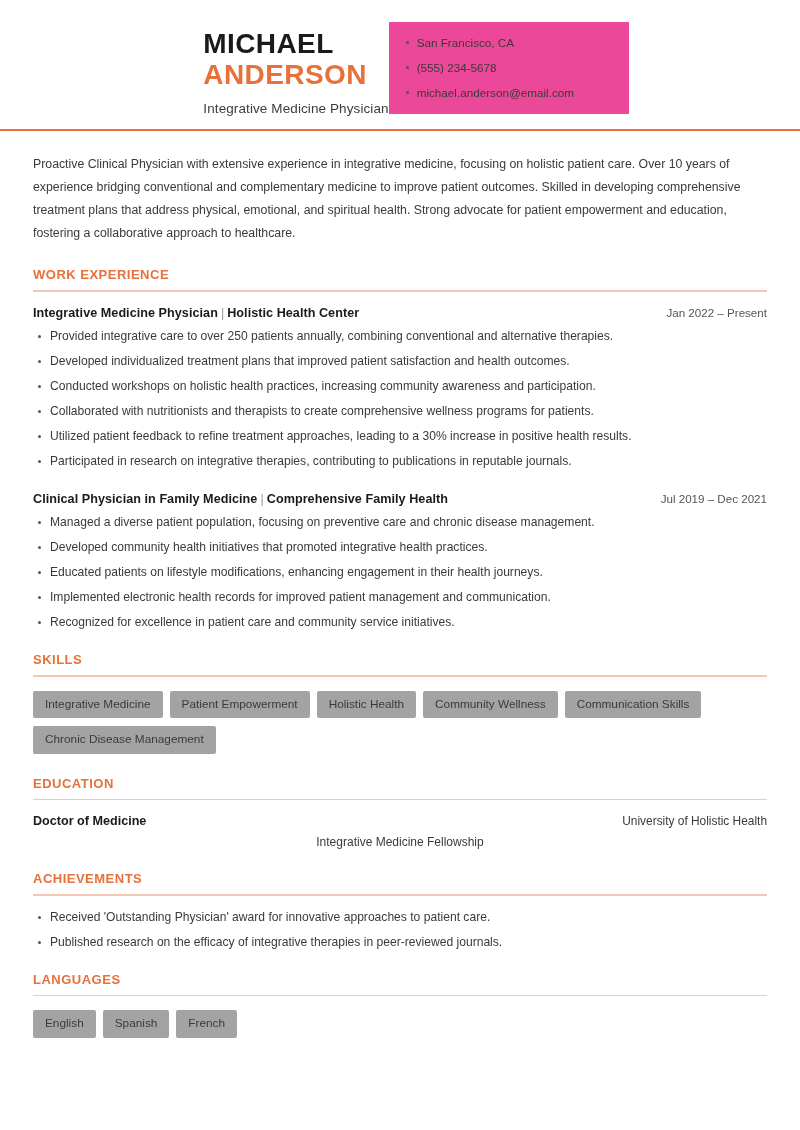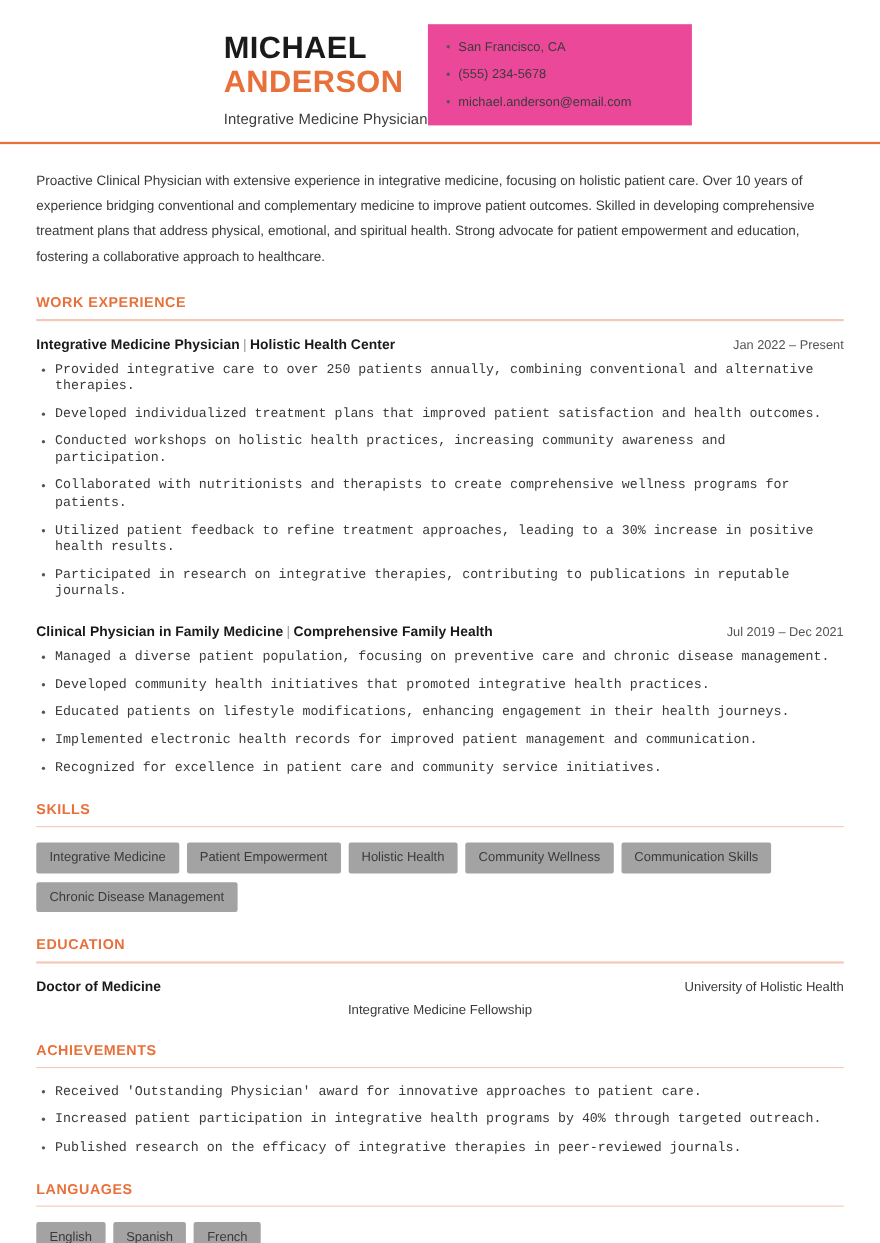--- a/index.html
+++ b/index.html
@@ -147,21 +147,20 @@
   .entry-date {
     font-size: 11.6px;
     color: #545454;
     white-space: nowrap;
     padding-left: 14px;
   }
   ul.bullets {
     list-style: none;
     margin: 0;
     padding: 0;
-    font-family: Liberation Mono, monospace;
   }
   ul.bullets li {
     position: relative;
     font-size: 12.1px;
     color: #3a3a3a;
     padding-left: 17px;
     margin-bottom: 10px;
     line-height: 1.25;
   }
   ul.bullets li:last-child { margin-bottom: 0; }
@@ -302,21 +301,20 @@
         </div>
         <div class="edu-sub">Integrative Medicine Fellowship</div>
       </div>
     </div>
 
     <div class="section">
       <div class="section-title">ACHIEVEMENTS</div>
       <div class="section-rule"></div>
       <ul class="bullets">
         <li>Received 'Outstanding Physician' award for innovative approaches to patient care.</li>
-        <li>Increased patient participation in integrative health programs by 40% through targeted outreach.</li>
         <li>Published research on the efficacy of integrative therapies in peer-reviewed journals.</li>
       </ul>
     </div>
 
     <div class="section">
       <div class="section-title">LANGUAGES</div>
       <div class="section-rule"></div>
       <div class="chips">
         <span class="chip">English</span>
         <span class="chip">Spanish</span>

